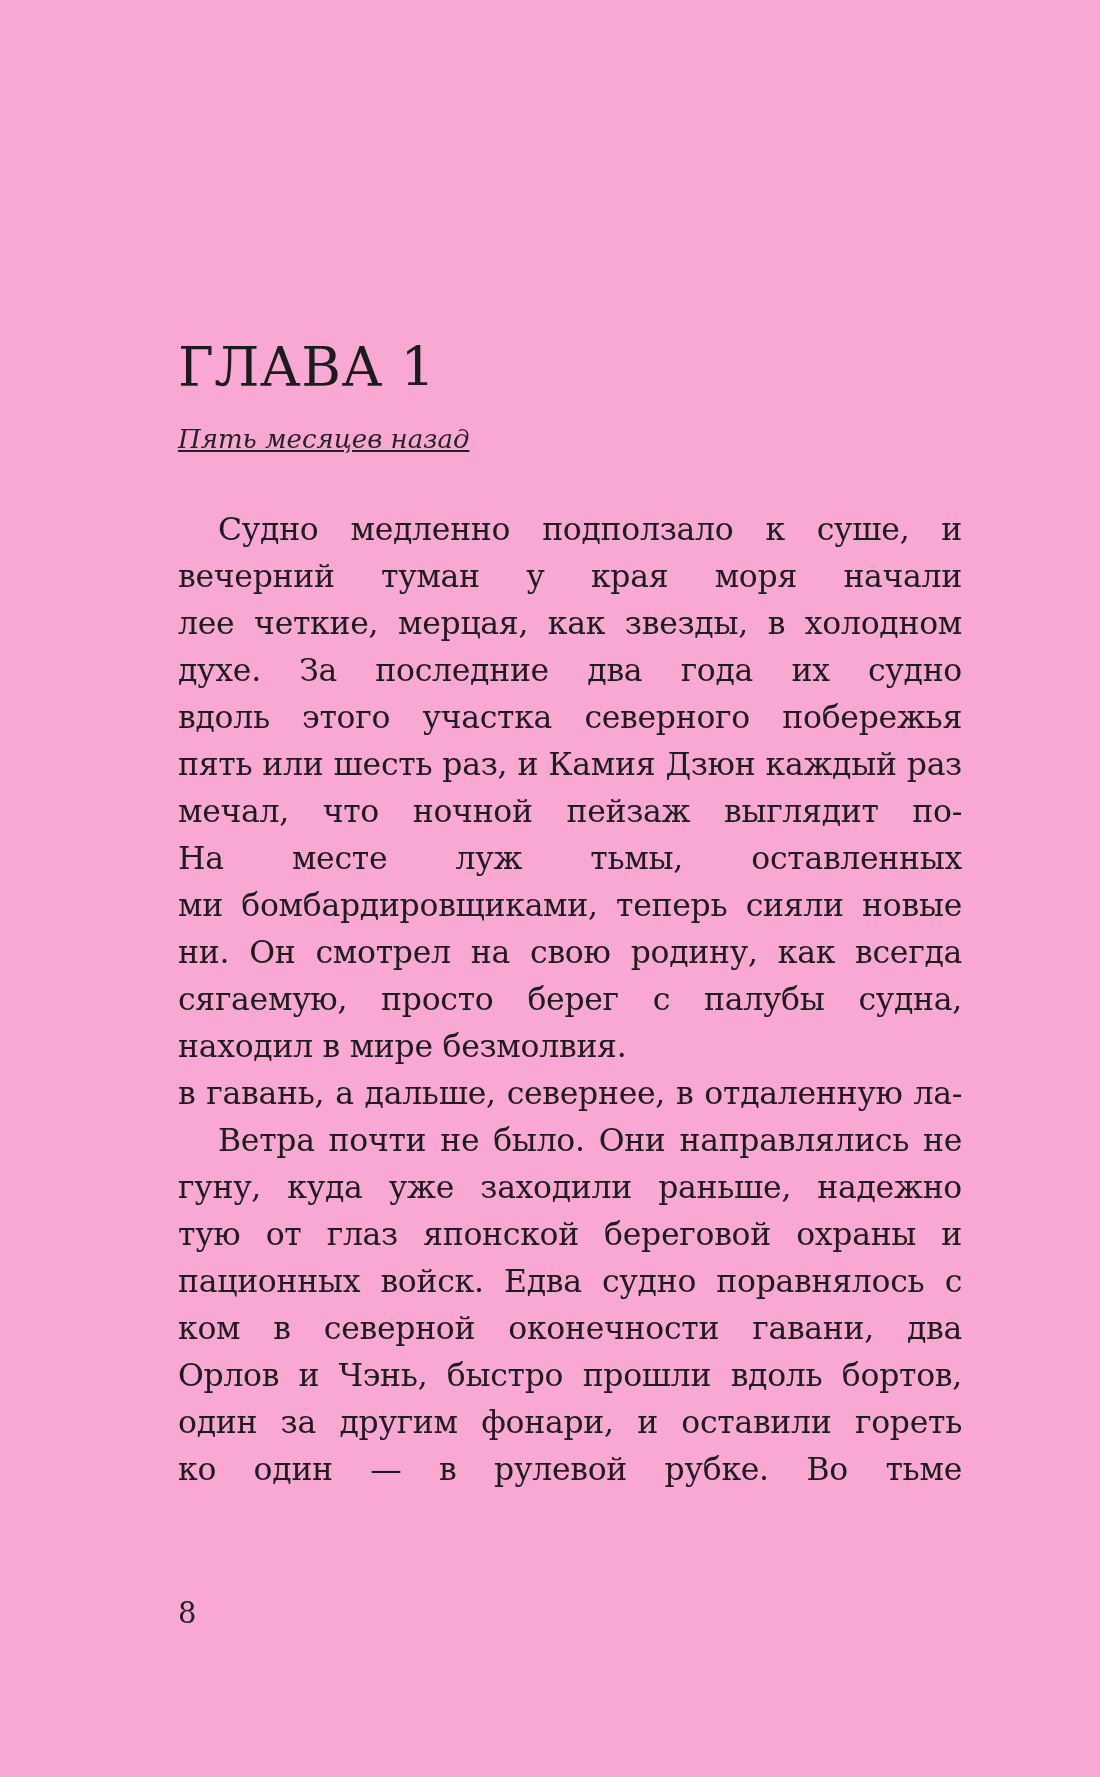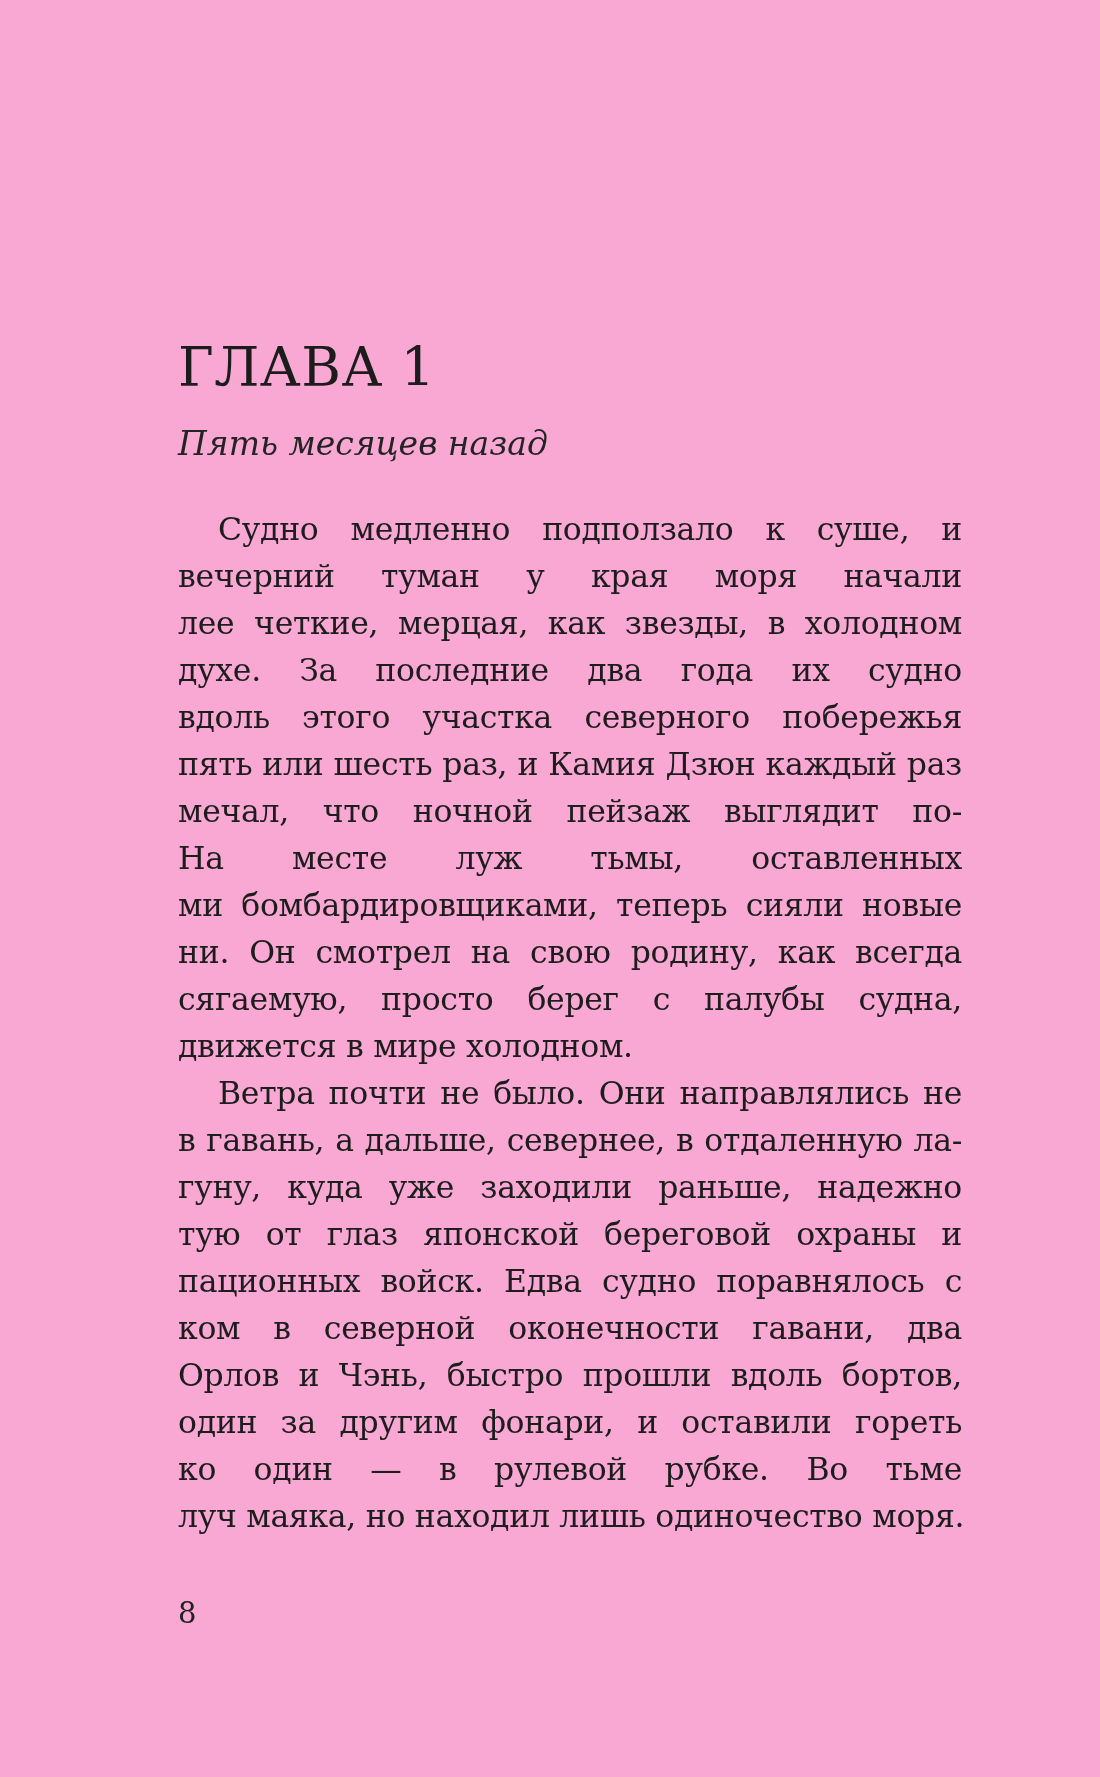--- a/index.html
+++ b/index.html
@@ -31,25 +31,26 @@
     font-weight: 400;
     letter-spacing: 0.5px;
     line-height: 1.1;
     color: #1c1c1c;
     white-space: nowrap;
   }
   .chapter-subtitle {
     position: absolute;
     left: 0;
     top: 424px;
-    font-size: 33px;
+    font-size: 26px;
     font-style: italic;
     font-weight: 400;
     color: #242424;
     white-space: nowrap;
+    text-decoration: underline;
   }
   .page-body {
     position: absolute;
     left: 0;
     top: 506px;
     width: 784px;
   }
   .paragraph {
     margin: 0;
     padding: 0;
@@ -100,32 +101,31 @@
           <div class="line justified">вечерний туман у края моря начали проступать</div>
           <div class="line justified">лее четкие, мерцая, как звезды, в холодном воз-</div>
           <div class="line justified">духе. За последние два года их судно проходило</div>
           <div class="line justified">вдоль этого участка северного побережья Японии</div>
           <div class="line justified">пять или шесть раз, и Камия Дзюн каждый раз за-</div>
           <div class="line justified">мечал, что ночной пейзаж выглядит по-новому.</div>
           <div class="line justified">На месте луж тьмы, оставленных американски-</div>
           <div class="line justified">ми бомбардировщиками, теперь сияли новые ог-</div>
           <div class="line justified">ни. Он смотрел на свою родину, как всегда недо-</div>
           <div class="line justified">сягаемую, просто берег с палубы судна, которое</div>
-          <div class="line para-last">движется в мире холодном.</div>
+          <div class="line para-last">находил в мире безмолвия.</div>
         </div>
         <div class="paragraph">
+          <div class="line justified">в гавань, а дальше, севернее, в отдаленную ла-</div>
           <div class="line first justified">Ветра почти не было. Они направлялись не</div>
-          <div class="line justified">в гавань, а дальше, севернее, в отдаленную ла-</div>
           <div class="line justified">гуну, куда уже заходили раньше, надежно скры-</div>
           <div class="line justified">тую от глаз японской береговой охраны и окку-</div>
           <div class="line justified">пационных войск. Едва судно поравнялось с мая-</div>
           <div class="line justified">ком в северной оконечности гавани, два матроса,</div>
           <div class="line justified">Орлов и Чэнь, быстро прошли вдоль бортов, гася</div>
           <div class="line justified">один за другим фонари, и оставили гореть толь-</div>
           <div class="line justified">ко один — в рулевой рубке. Во тьме пульсировал</div>
-          <div class="line para-last">луч маяка, но находил лишь одиночество моря.</div>
         </div>
       </div>
 
     <div class="page-number">8</div>
 
   </div>
 </div>
 
 </body></html>

